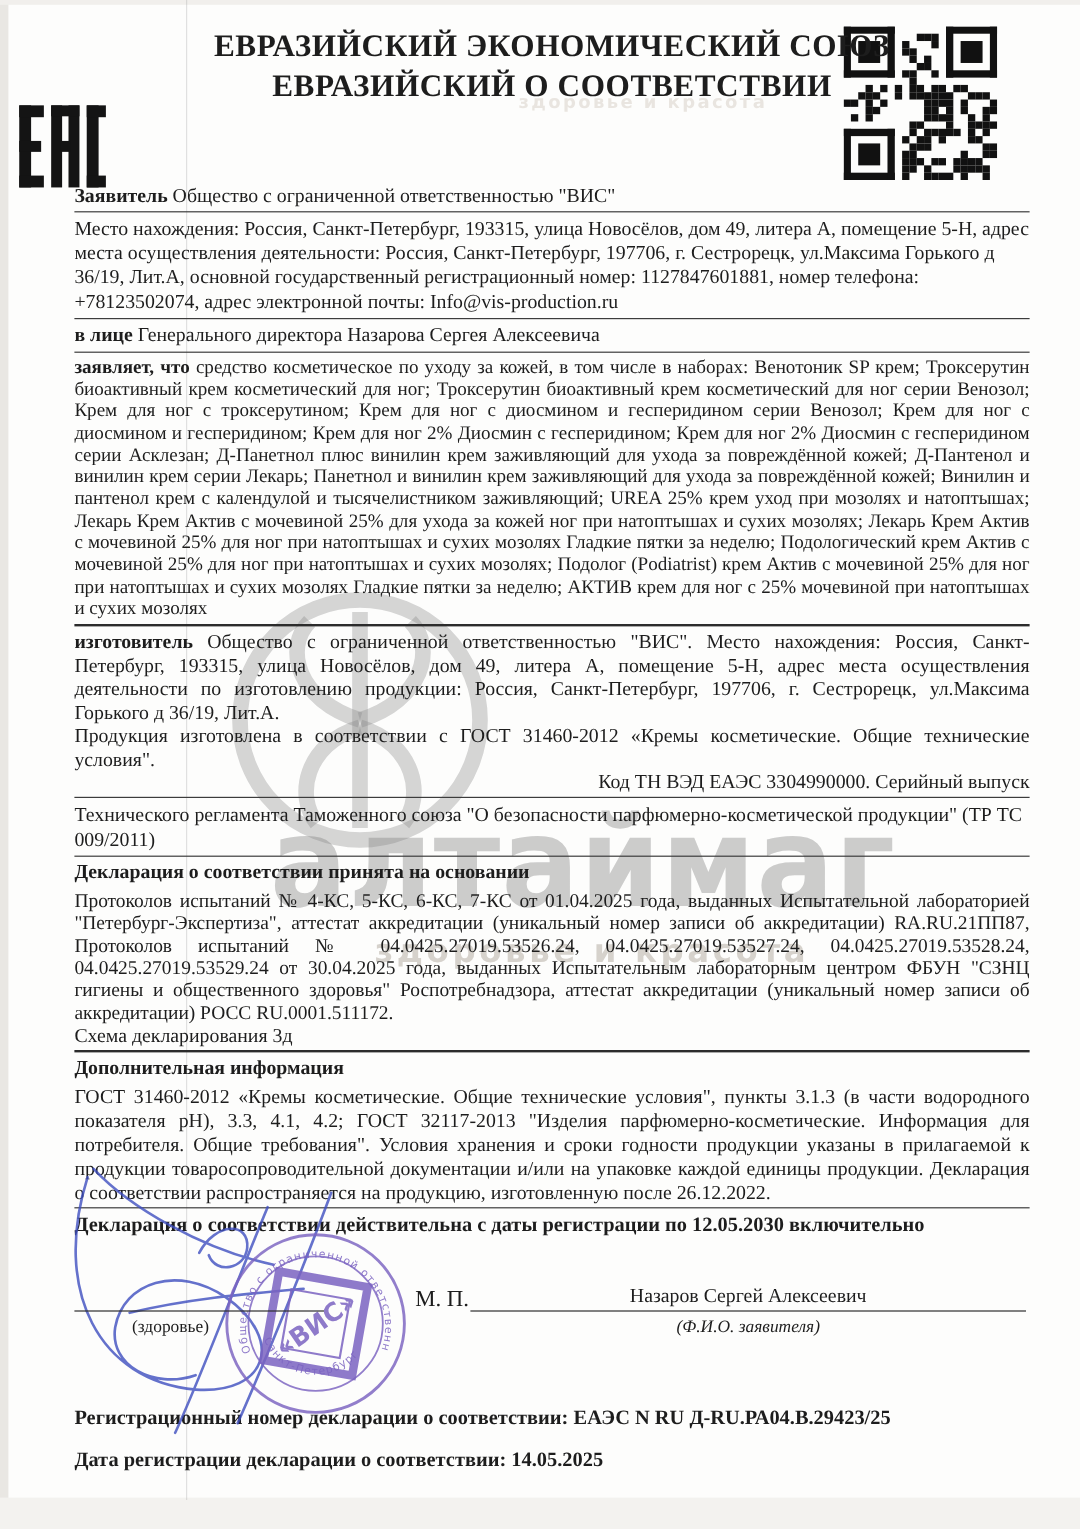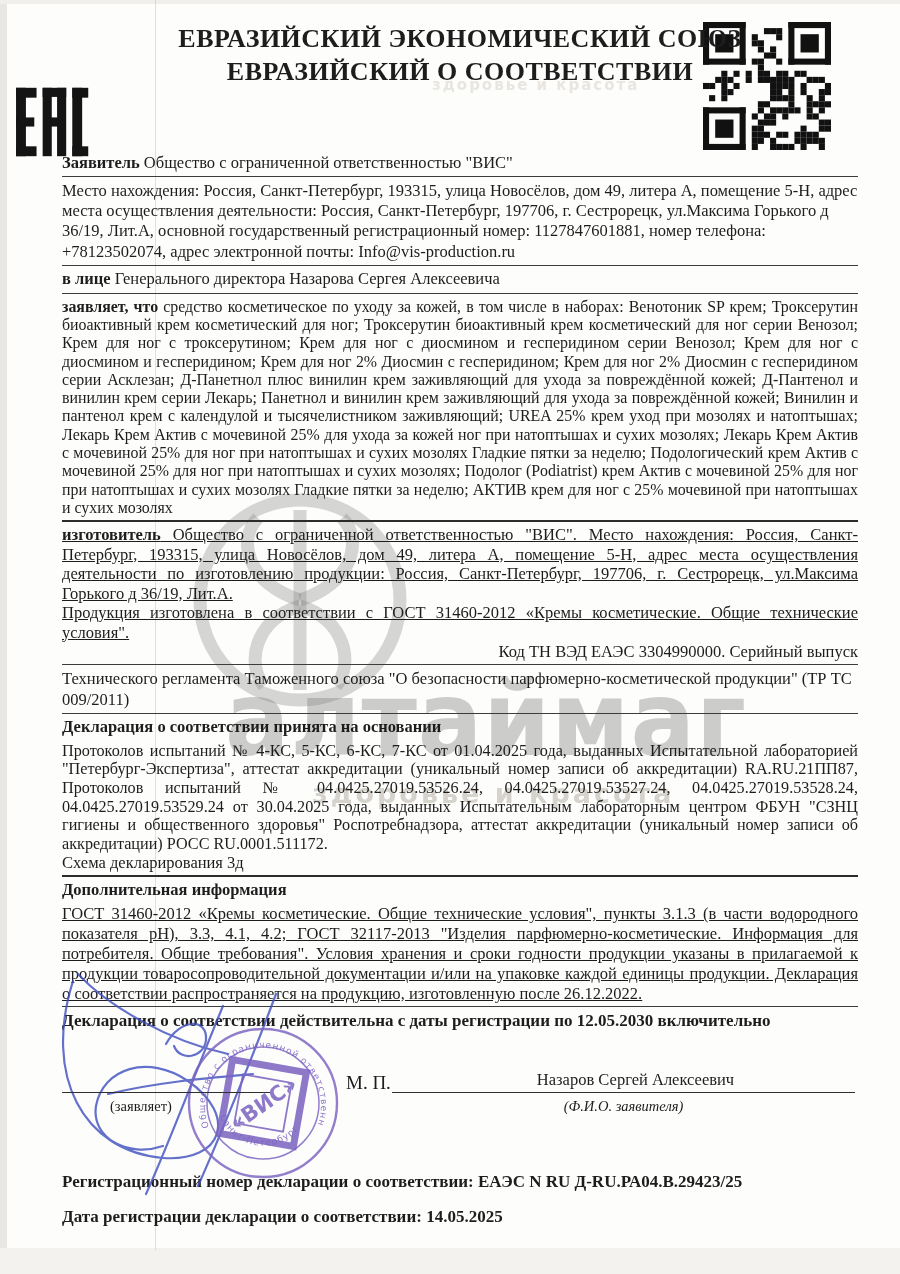--- a/index.html
+++ b/index.html
@@ -15,21 +15,21 @@
 
   .titles{margin-top:22px;text-align:center;font-weight:bold;font-size:26px;line-height:1.28;letter-spacing:.5px;}
 
   .eac{position:absolute;left:13px;top:84px;}
   .qr{position:absolute;left:703px;top:22px;}
 
   p{margin:0;}
   .b{font-weight:bold;}
   .body-txt{font-size:16.5px;line-height:1.24;}
   .tight{font-size:15.9px;line-height:1.15;text-align:justify;}
-  .just{text-align:justify;text-decoration:underline;}
+  .just{text-align:justify;}
   hr.rule{border:none;border-top:1.7px solid #3c3c3c;margin:3px 0;}
   hr.thick{border-top:2.4px solid #2c2c2c;}
   .mt{margin-top:4px;}
 
   .row-applicant{margin-top:64px;font-size:16.5px;}
 
   
   .wm-big{position:absolute;left:225px;top:658px;font-family:"DejaVu Sans",sans-serif;font-weight:bold;
           font-size:104px;letter-spacing:1px;color:rgba(130,130,130,.40);transform:scaleX(.92);transform-origin:left;
           white-space:nowrap;pointer-events:none;}
@@ -37,21 +37,21 @@
           font-size:27px;letter-spacing:3px;color:rgba(160,150,138,.42);white-space:nowrap;pointer-events:none;}
   .wm-top{position:absolute;left:432px;top:76px;font-family:"DejaVu Sans",sans-serif;font-weight:bold;
           font-size:15px;letter-spacing:2px;color:rgba(190,175,158,.30);white-space:nowrap;pointer-events:none;}
   .wm-emblem{position:absolute;left:188px;top:488px;pointer-events:none;}
 
   
   .sig-area{position:relative;height:116px;margin-top:8px;}
   .sig-line-left{position:absolute;left:0;top:52px;width:208px;border-top:1.6px solid #2f2f2f;}
   .sig-cap-left{position:absolute;left:48px;top:58px;font-size:14.5px;}
   .sig-mp{position:absolute;left:284px;top:32px;font-size:19px;}
-  .sig-name{position:absolute;left:342px;top:30px;width:463px;text-align:center;font-size:16.5px;}
+  .sig-name{position:absolute;left:330px;top:30px;width:463px;text-align:center;font-size:16.5px;}
   .sig-line-right{position:absolute;left:330px;top:52px;width:463px;border-top:1.6px solid #2f2f2f;}
   .sig-cap-right{position:absolute;left:330px;top:58px;width:463px;text-align:center;font-size:14.5px;font-style:italic;}
   .stamp{position:absolute;left:122px;top:-16px;}
   .autograph{position:absolute;left:-14px;top:-94px;pointer-events:none;}
 
   .footer-line{font-size:17px;font-weight:bold;margin-top:16px;}
   .footer-line2{font-size:17px;font-weight:bold;margin-top:15px;}
 </style>
 </head>
 <body>
@@ -316,21 +316,21 @@
           </text>
           <g transform="rotate(-35 79 79)" opacity="0.85">
             <polygon points="79,26 132,79 79,132 26,79" stroke="#7b63c1" fill="none" stroke-width="7"></polygon>
             <polygon points="79,44 114,79 79,114 44,79" stroke="#7b63c1" fill="none" stroke-width="1.8"></polygon>
             <text x="79" y="87" text-anchor="middle" font-size="21" font-weight="bold" fill="#7b63c1">«ВИС»</text>
           </g>
         </svg>
       </div>
 
       <div class="sig-line-left"></div>
-      <div class="sig-cap-left">(заявляет)</div>
+      <div class="sig-cap-left">(здоровье)</div>
       <div class="sig-mp">М. П.</div>
       <div class="sig-name">Назаров Сергей Алексеевич</div>
       <div class="sig-line-right"></div>
       <div class="sig-cap-right">(Ф.И.О. заявителя)</div>
     </div>
 
     <p class="footer-line">
       <span>Регистрационный номер декларации о соответствии:</span>
       <span>ЕАЭС N RU Д-RU.РА04.В.29423/25</span>
     </p>

